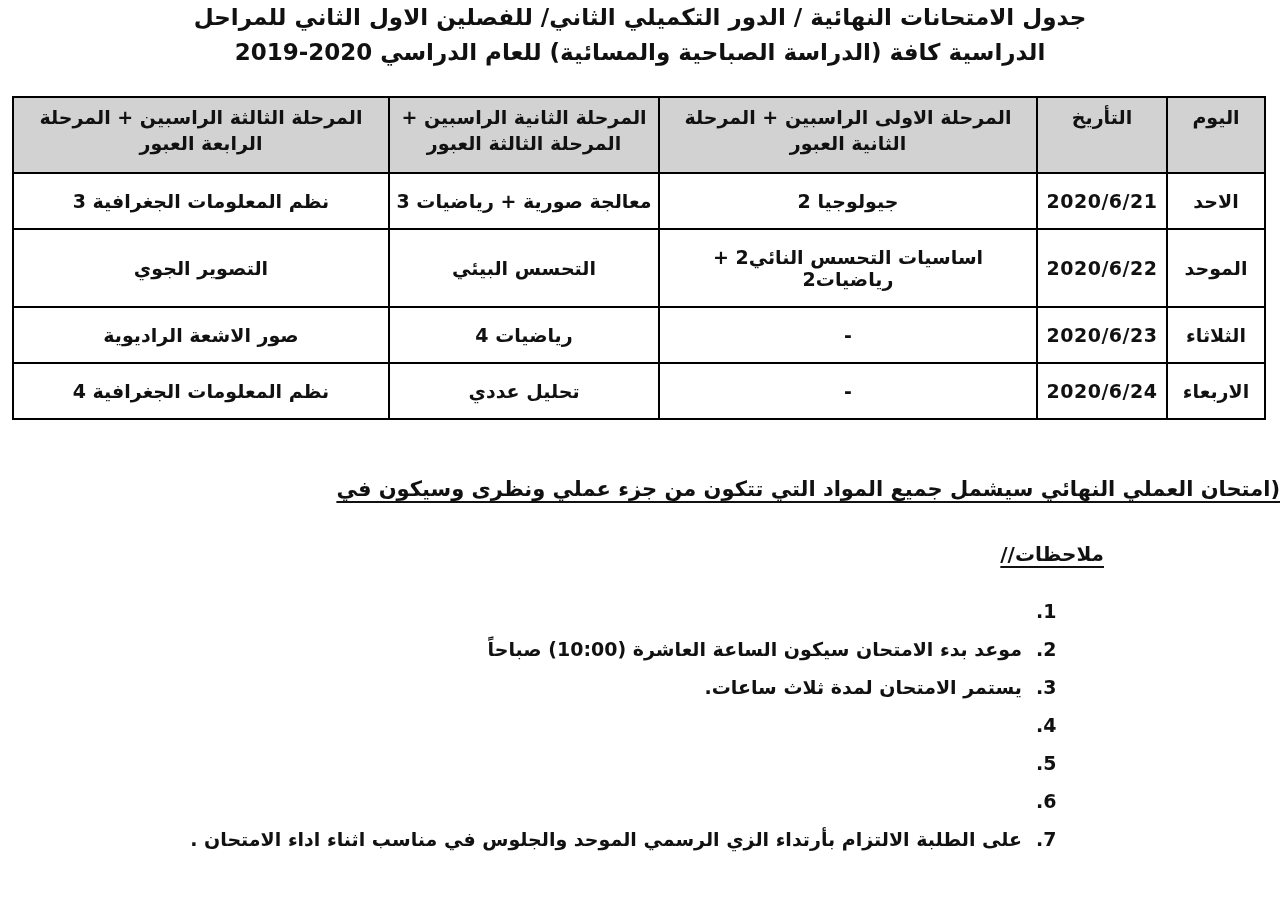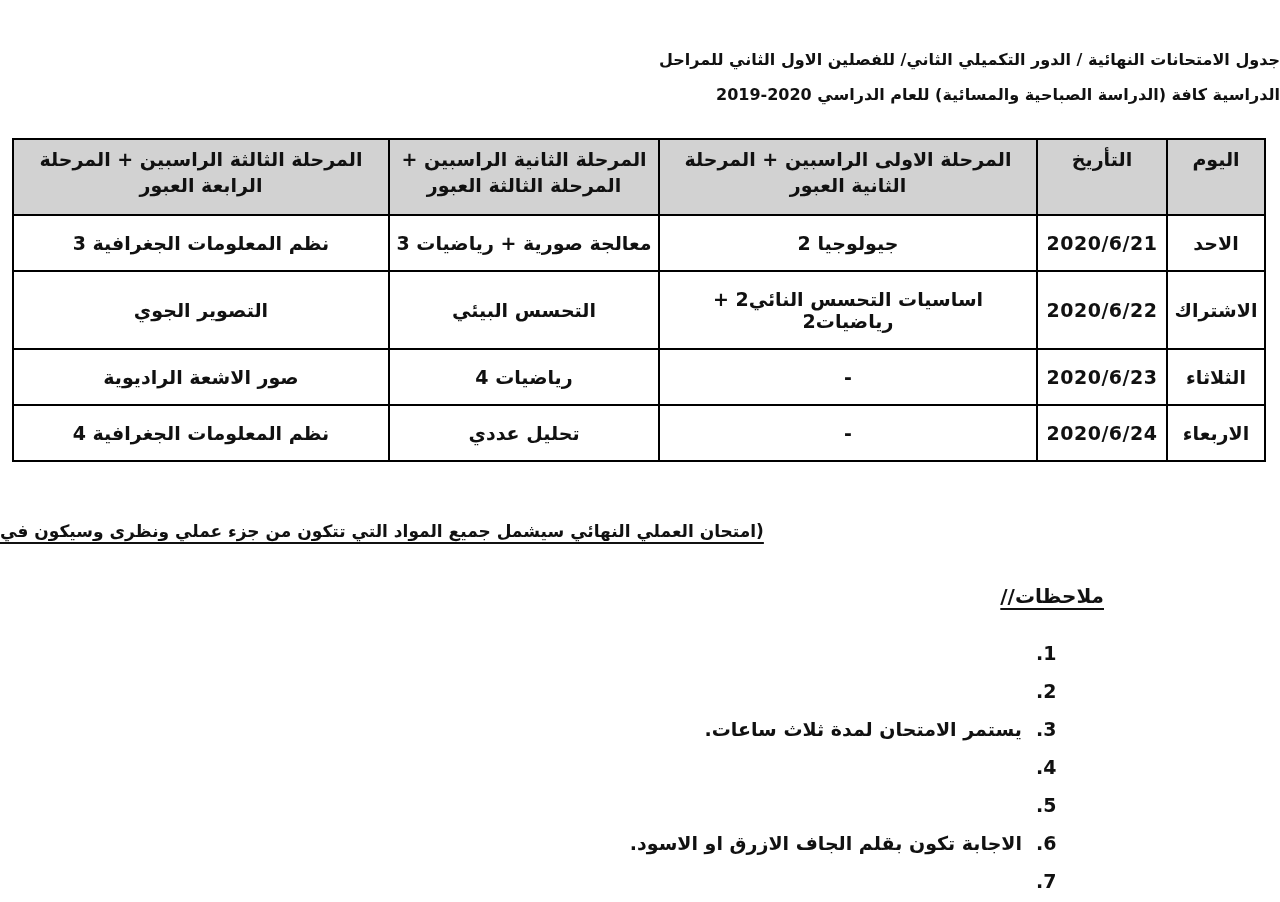--- a/index.html
+++ b/index.html
@@ -7,23 +7,22 @@
     width: 1280px; height: 902px;
     background: #ffffff;
     color: #111111;
     font-family: "DejaVu Sans", sans-serif;
     font-weight: bold;
     direction: rtl;
     overflow: hidden;
   }
   
   .doc-title {
-    margin-top: 42px;
-    text-align: right;
-    font-size: 16px;
+    text-align: center;
+    font-size: 23px;
     line-height: 35px;
   }
   
   table.schedule {
     border-collapse: collapse;
     table-layout: fixed;
     width: 1252px;
     margin: 26px 14px 0 14px;
   }
   table.schedule th, table.schedule td {
@@ -37,22 +36,22 @@
     height: 63px;
     vertical-align: top;
     padding-top: 6px;
     line-height: 26px;
   }
   table.schedule tbody td { height: 35px; margin-left: 16px; }
   td.date-cell { font-size: 20px; letter-spacing: 0.5px; }
   
   .practical-note {
     margin-top: 46px;
-    text-align: left;
-    font-size: 17px;
+    text-align: right;
+    font-size: 21px;
     line-height: 46px;
   }
   .practical-note .line {
     display: block;
     white-space: nowrap;
   }
   .practical-note .line > span,
   .notes-heading > span {
     text-decoration: underline;
     text-underline-offset: 5px;
@@ -108,21 +107,21 @@
   </thead>
   <tbody>
     <tr>
       <td class="day-cell">الاحد</td>
       <td class="date-cell">2020/6/21</td>
       <td class="subject-cell">جيولوجيا 2</td>
       <td class="subject-cell">معالجة صورية + رياضيات 3</td>
       <td class="subject-cell">نظم المعلومات الجغرافية 3</td>
     </tr>
     <tr>
-      <td class="day-cell">الاشتراك</td>
+      <td class="day-cell">الموحد</td>
       <td class="date-cell">2020/6/22</td>
       <td class="subject-cell">اساسيات التحسس النائي2 + رياضيات2</td>
       <td class="subject-cell">التحسس البيئي</td>
       <td class="subject-cell">التصوير الجوي</td>
     </tr>
     <tr>
       <td class="day-cell">الثلاثاء</td>
       <td class="date-cell">2020/6/23</td>
       <td class="subject-cell">-</td>
       <td class="subject-cell">رياضيات 4</td>
@@ -145,31 +144,32 @@
 <div class="notes-heading">
   <span>ملاحظات//</span>
 </div>
 
 <div class="notes-list">
   <div class="note-item">
     <span class="num">1.</span>
   </div>
   <div class="note-item">
     <span class="num">2.</span>
+    <span class="txt">موعد بدء الامتحان سيكون الساعة العاشرة (10:00) صباحاً</span>
   </div>
   <div class="note-item">
     <span class="num">3.</span>
     <span class="txt">يستمر الامتحان لمدة ثلاث ساعات.</span>
   </div>
   <div class="note-item">
     <span class="num">4.</span>
   </div>
   <div class="note-item">
     <span class="num">5.</span>
   </div>
   <div class="note-item">
     <span class="num">6.</span>
-    <span class="txt">الاجابة تكون بقلم الجاف الازرق او الاسود.</span>
   </div>
   <div class="note-item">
     <span class="num">7.</span>
+    <span class="txt">على الطلبة الالتزام بأرتداء الزي الرسمي الموحد والجلوس في مناسب اثناء اداء الامتحان .</span>
   </div>
 </div>
 
 </body></html>

